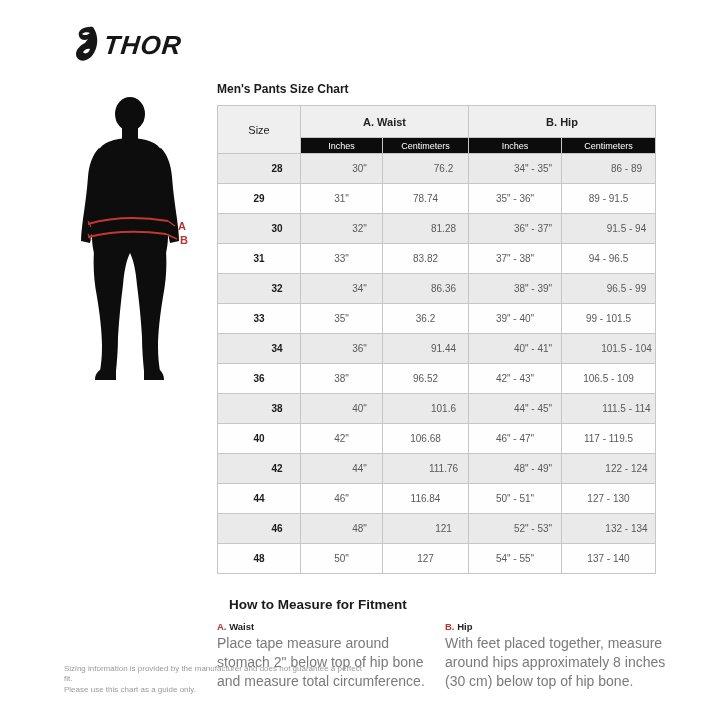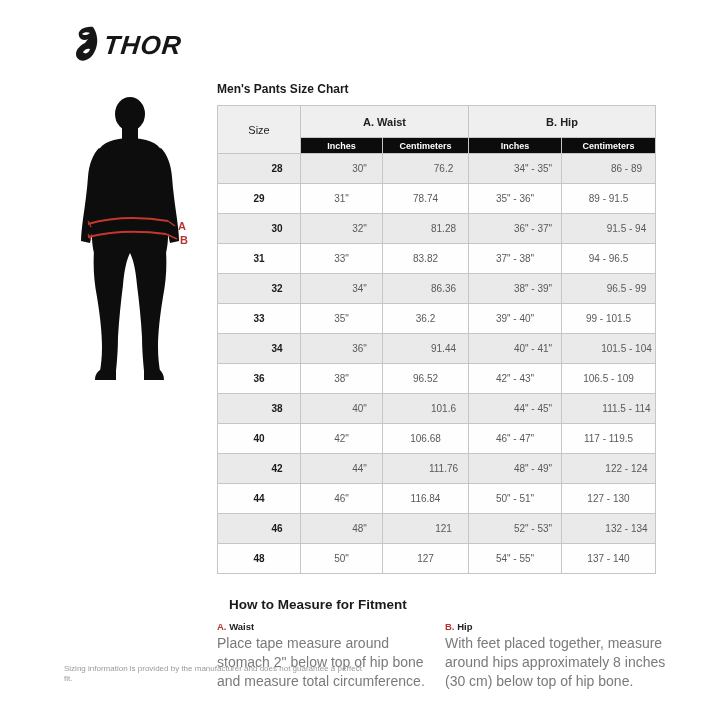--- a/index.html
+++ b/index.html
@@ -16,21 +16,21 @@
   }
   
   .figure{position:absolute;left:68px;top:95px;width:150px;height:292px;}
   
   .main{position:absolute;left:217px;top:82px;width:438px;}
   .page-title{font-size:12px;font-weight:bold;color:#1a1a1a;margin:0 0 9px 0;}
   table.size-table{border-collapse:collapse;width:438px;table-layout:fixed;}
   .size-table th,.size-table td{border:1px solid #c6c6c6;text-align:center;vertical-align:middle;padding:0;}
   .size-table .group-head{height:31px;background:#f0efef;font-size:11px;font-weight:bold;color:#222;}
   .size-table .size-head{background:#f0efef;font-size:11px;font-weight:normal;color:#222;}
-  .size-table .unit-head{height:15px;background:#0c0c0c;color:#ffffff;font-size:9px;font-weight:bold;}
+  .size-table .unit-head{height:15px;background:#0c0c0c;color:#ffffff;font-size:9px;font-weight:normal;}
   .size-table tbody td{height:29px;font-size:10px;color:#58595b;background:#fefefe;}
   .size-table tbody tr.alt td{background:#eaeaea;padding-left:36px;}
   .size-table tbody td.size{font-weight:bold;color:#1a1a1a;}
   
   .measure{position:absolute;left:217px;top:597px;width:480px;}
   .measure-title{font-size:13.5px;font-weight:bold;color:#1a1a1a;margin:0 0 9px 0;padding-left:12px;}
   .measure-cols{display:flex;}
   .measure-col{width:212px;}
   .measure-col + .measure-col{margin-left:16px;width:238px;}
   .measure-label{font-size:9.5px;font-weight:bold;color:#222;margin-bottom:2px;}
@@ -249,15 +249,16 @@
           <span class="measure-letter">B.</span>
           <span>Hip</span>
         </div>
         <div class="measure-text">With feet placed together, measure around hips approximately 8 inches (30 cm) below top of hip bone.</div>
       </div>
     </div>
   </div>
 
   <div class="disclaimer">
     <div>Sizing information is provided by the manufacturer and does not guarantee a perfect fit.</div>
+    <div>Please use this chart as a guide only.</div>
   </div>
 
 </div>
 
 </body></html>

